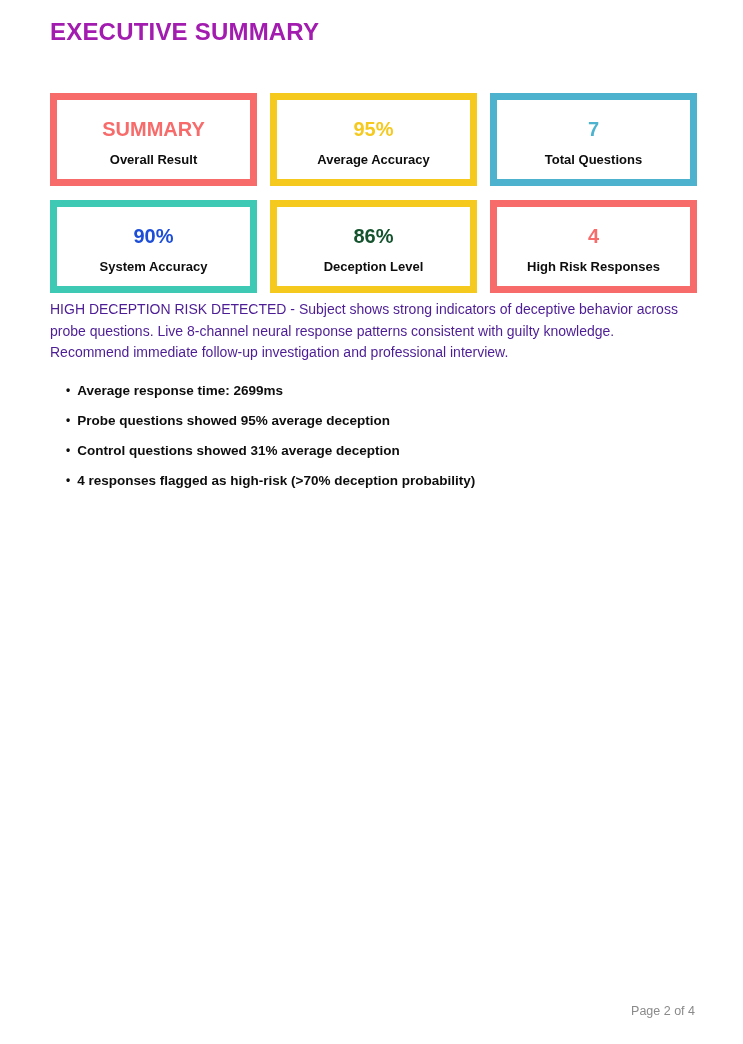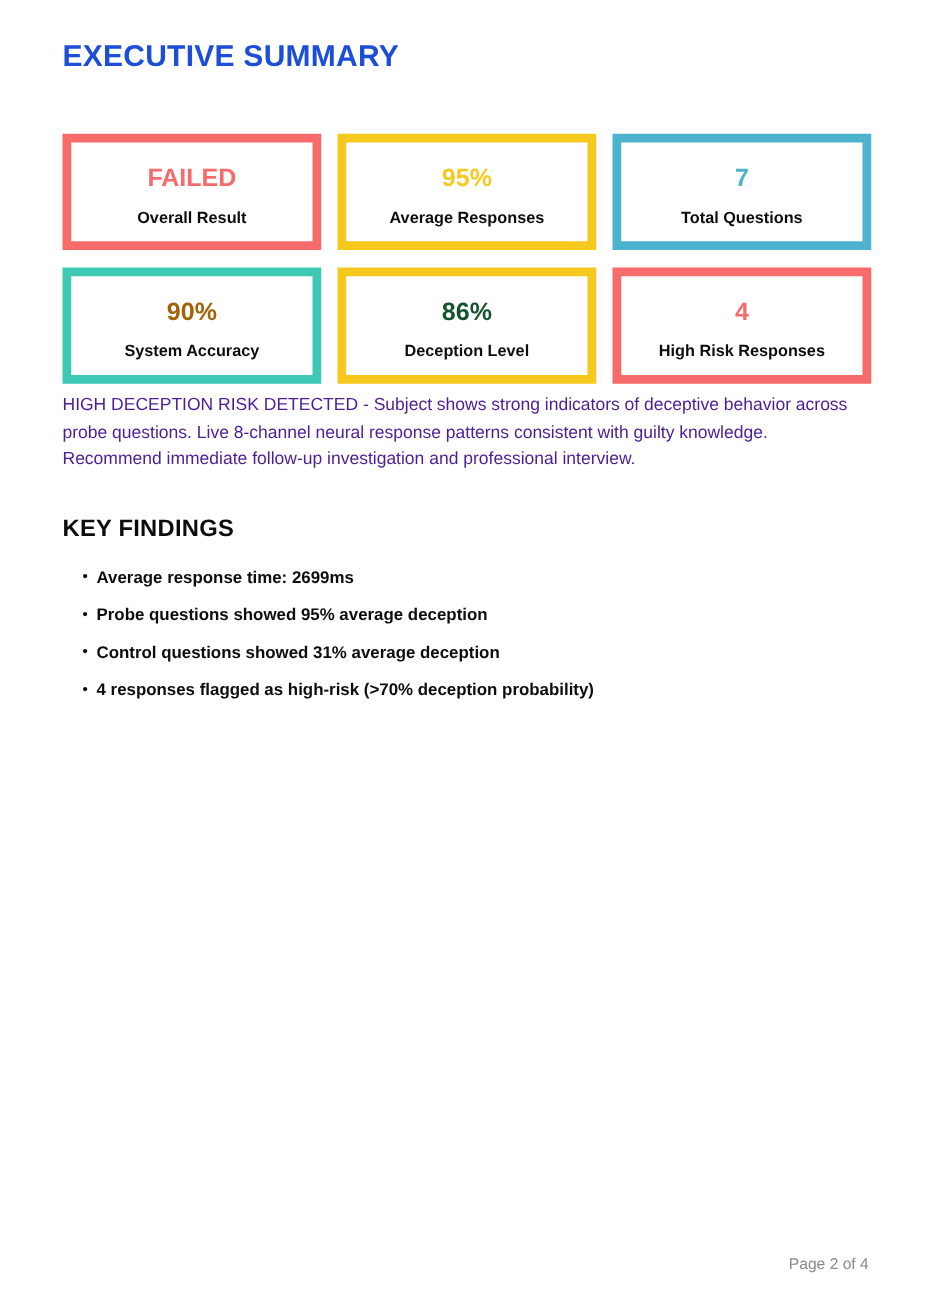--- a/index.html
+++ b/index.html
@@ -13,23 +13,23 @@
   .page {
     position: relative;
     width: 743px;
     height: 1044px;
     background: #ffffff;
     padding: 18px 48px 0 50px;
   }
   .page-title {
     font-size: 24px;
     font-weight: bold;
-    color: #1d4ed8;
+    color: #a21caf;
     letter-spacing: 0.2px;
-    margin-top: 14px;
+    margin-top: 0;
   }
   .cards-grid {
     margin-top: 47px;
     display: grid;
     grid-template-columns: repeat(3, 1fr);
     column-gap: 13px;
     row-gap: 14px;
     width: 647px;
   }
   .card {
@@ -99,49 +99,48 @@
 </style>
 </head>
 <body>
 
 <div class="page">
 
   <h1 class="page-title">EXECUTIVE SUMMARY</h1>
 
   <div class="cards-grid" id="cards-grid">
       <div class="card" style="border-color: rgb(247, 107, 107);">
-        <div class="card-value" style="color: rgb(247, 107, 107);">FAILED</div>
+        <div class="card-value" style="color: rgb(247, 107, 107);">SUMMARY</div>
         <div class="card-label">Overall Result</div>
       </div>
       <div class="card" style="border-color: rgb(245, 201, 30);">
         <div class="card-value" style="color: rgb(245, 201, 30);">95%</div>
-        <div class="card-label">Average Responses</div>
+        <div class="card-label">Average Accuracy</div>
       </div>
       <div class="card" style="border-color: rgb(77, 178, 206);">
         <div class="card-value" style="color: rgb(77, 178, 206);">7</div>
         <div class="card-label">Total Questions</div>
       </div>
       <div class="card" style="border-color: rgb(62, 201, 180);">
-        <div class="card-value" style="color: #a16207;">90%</div>
+        <div class="card-value" style="color: #1d4ed8;">90%</div>
         <div class="card-label">System Accuracy</div>
       </div>
       <div class="card" style="border-color: rgb(245, 201, 30);">
         <div class="card-value" style="color: #14532d;">86%</div>
         <div class="card-label">Deception Level</div>
       </div>
       <div class="card" style="border-color: rgb(247, 107, 107);">
         <div class="card-value" style="color: rgb(247, 107, 107);">4</div>
         <div class="card-label">High Risk Responses</div>
       </div>
     </div>
 
 
   <p class="assessment-body">HIGH DECEPTION RISK DETECTED - Subject shows strong indicators of deceptive behavior across probe questions. Live 8-channel neural response patterns consistent with guilty knowledge. Recommend immediate follow-up investigation and professional interview.</p>
 
-  <h2 class="section-heading findings-heading">KEY FINDINGS</h2>
 
   <ul class="findings-list" id="findings-list">
       <li class="finding-item"><span class="bullet">•</span><span>Average response time: 2699ms</span></li>
       <li class="finding-item"><span class="bullet">•</span><span>Probe questions showed 95% average deception</span></li>
       <li class="finding-item"><span class="bullet">•</span><span>Control questions showed 31% average deception</span></li>
       <li class="finding-item"><span class="bullet">•</span><span>4 responses flagged as high-risk (&gt;70% deception probability)</span></li>
     </ul>
 
   <div class="page-footer">Page 2 of 4</div>
 

